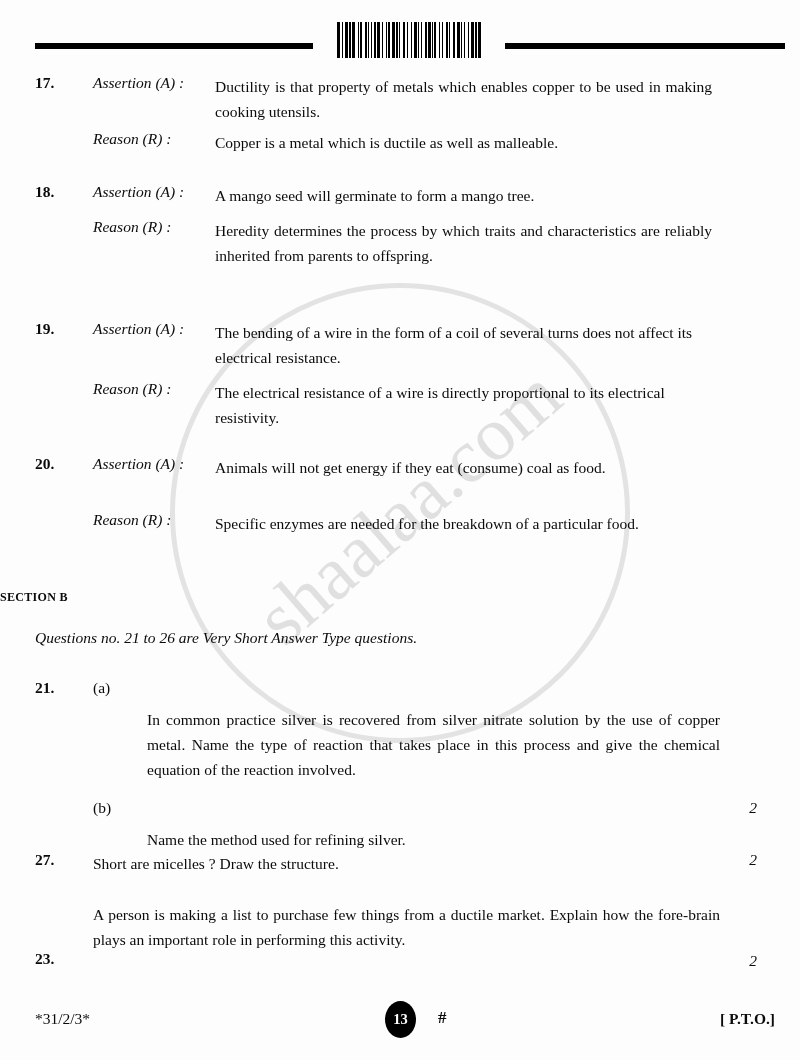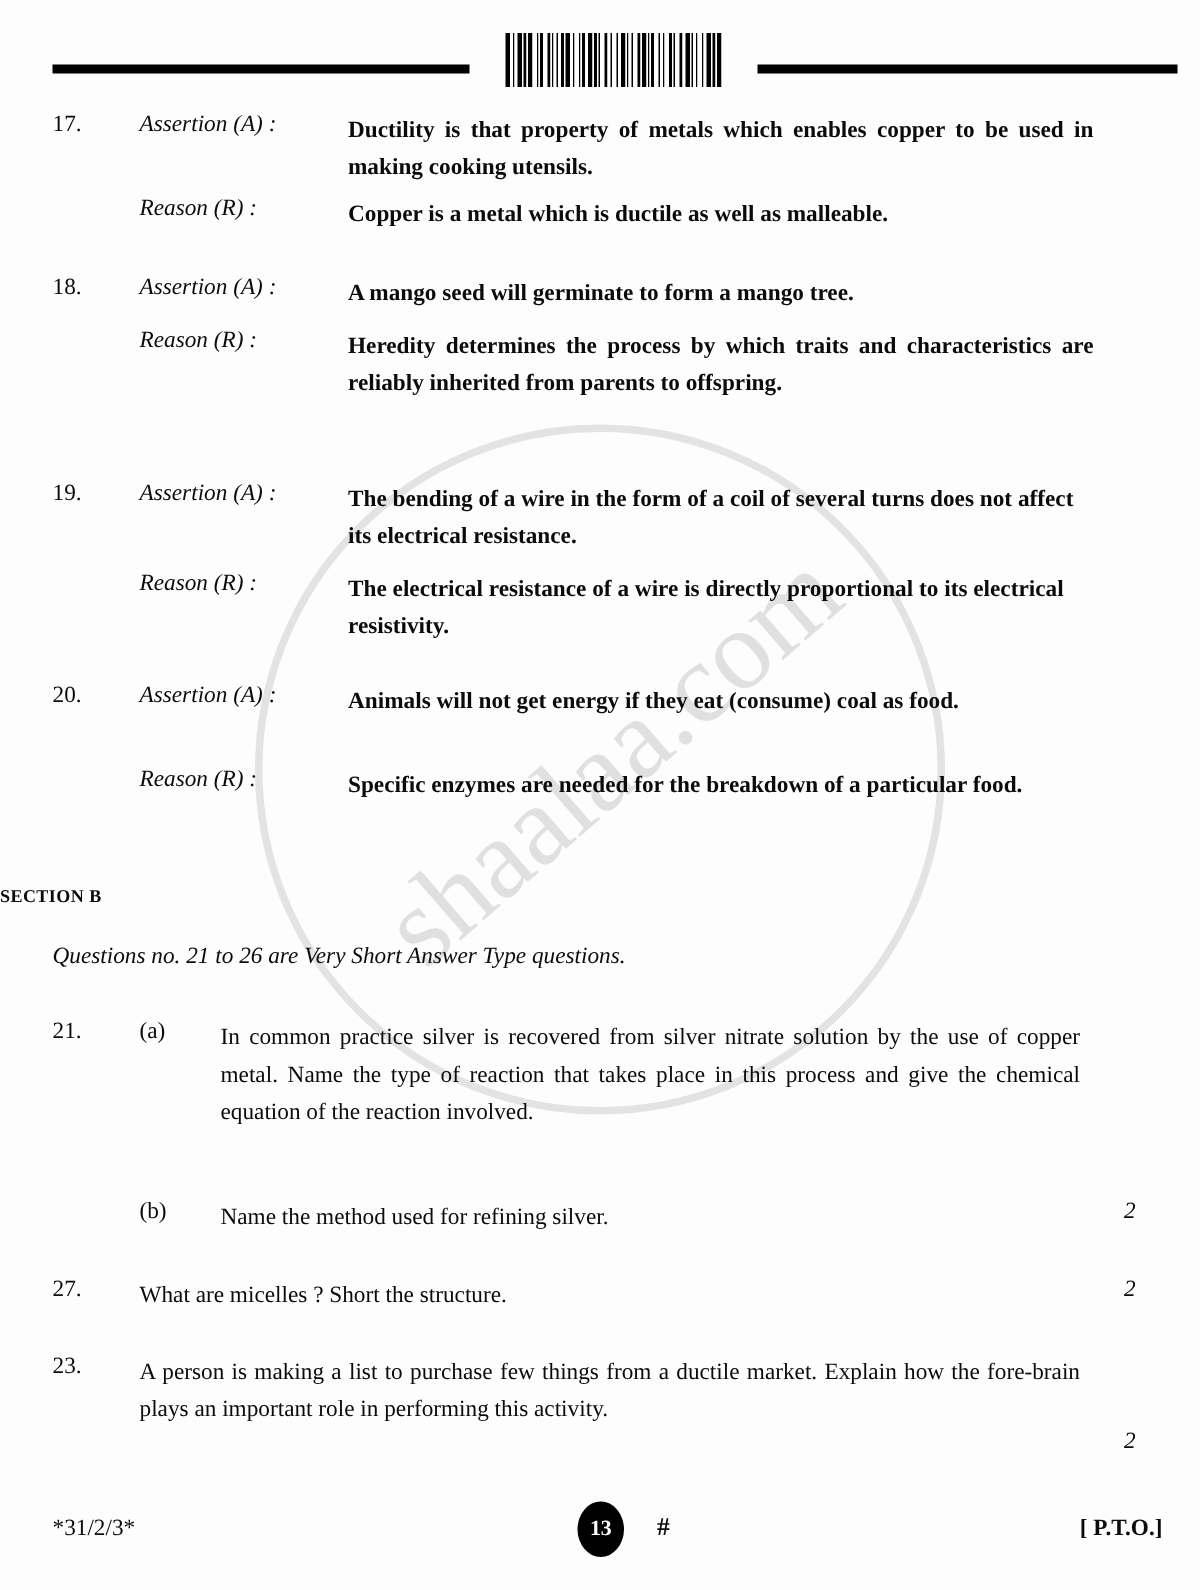--- a/index.html
+++ b/index.html
@@ -92,21 +92,21 @@
     left: 0; top: 0;
     width: 800px;
     z-index: 2;
   }
 
   .qblock { position: relative; }
 
   .qnum {
     position: absolute;
     left: 35px;
-    font-weight: normal;
+    font-weight: bold;
     font-size: 15.5px;
   }
   .label {
     position: absolute;
     left: 93px;
     font-style: italic;
     font-size: 15.5px;
     white-space: nowrap;
   }
   .sublabel {
@@ -115,27 +115,27 @@
     font-size: 15.5px;
   }
   .body {
     position: absolute;
     font-size: 15.5px;
     line-height: 25px;
     text-align: justify;
     text-justify: inter-word;
   }
   .body.ar {           
-    left: 232px;
+    left: 215px;
     width: 497px;
-    font-weight: bold;
   }
   .body.sub {          
     left: 147px;
     width: 573px;
+    margin-top: 28px;
   }
   .body.plain {        
     left: 93px;
     width: 627px;
   }
   .nojust { text-align: left; }
 
   .marks {
     position: absolute;
     left: 735px;
@@ -342,26 +342,26 @@
       <div class="qnum" style="top:679px">21.</div>
       <div class="sublabel" style="top:679px">(a)</div>
       <div class="body sub" style="top:679px">In common practice silver is recovered from silver nitrate solution by the use of copper metal. Name the type of reaction that takes place in this process and give the chemical equation of the reaction involved.</div>
       <div class="sublabel" style="top:799px">(b)</div>
       <div class="body sub nojust" style="top:799px">Name the method used for refining silver.</div>
       <div class="marks" style="top:799px">2</div>
     </div>
 
     <div class="qblock">
       <div class="qnum" style="top:851px">27.</div>
-      <div class="body plain nojust" style="top:851px">What are micelles ? Short the structure.</div>
+      <div class="body plain nojust" style="top:851px">Short are micelles ? Draw the structure.</div>
       <div class="marks" style="top:851px">2</div>
     </div>
 
     <div class="qblock">
-      <div class="qnum" style="top:902px">23.</div>
+      <div class="qnum" style="top:950px">23.</div>
       <div class="body plain" style="top:902px">A person is making a list to purchase few things from a ductile market. Explain how the fore-brain plays an important role in performing this activity.</div>
       <div class="marks" style="top:952px">2</div>
     </div>
 
   </div>
 
   <div class="footer">
     <div class="paper-code">*31/2/3*</div>
     <div class="page-badge">13</div>
     <div class="hash">#</div>

